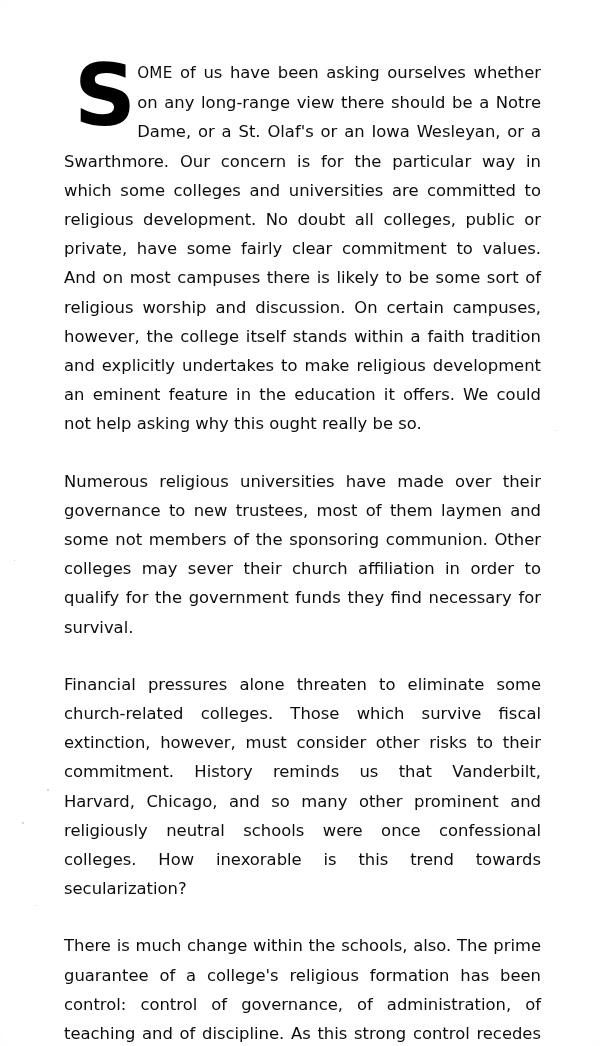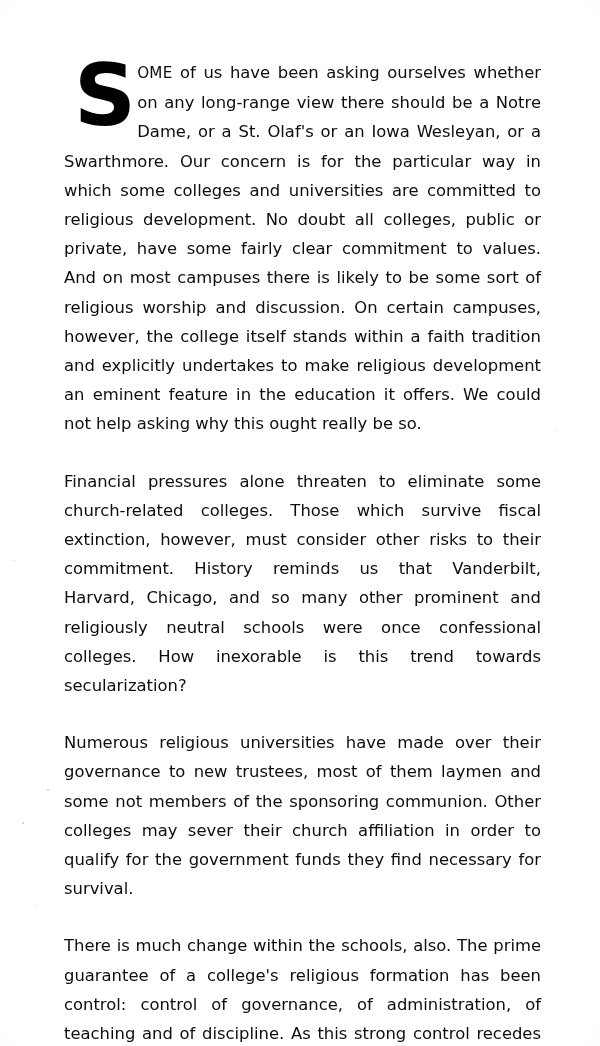--- a/index.html
+++ b/index.html
@@ -92,25 +92,25 @@
   <div class="speckle" style="left:556px; top:430px;  width:1px; height:1px;"></div>
   <div class="speckle" style="left:14px;  top:560px;  width:1px; height:1px;"></div>
 
   <div class="textblock">
 
     <p class="para para--opening">
       <span class="dropcap">S</span><span class="lead-caps">OME</span><span> of us have been asking ourselves whether on any long-range view there should be a Notre Dame, or a St. Olaf's or an Iowa Wesleyan, or a Swarthmore. Our concern is for the particular way in which some colleges and universities are committed to religious development. No doubt all colleges, public or private, have some fairly clear commitment to values. And on most campuses there is likely to be some sort of religious worship and discussion. On certain campuses, however, the college itself stands within a faith tradition and explicitly undertakes to make religious development an eminent feature in the education it offers. We could not help asking why this ought really be so.</span>
     </p>
 
     <p class="para">
-      <span>Financial pressures alone threaten to eliminate some church-related colleges. Those which survive fiscal extinction, however, must consider other risks to their commitment. History reminds us that Vanderbilt, Harvard, Chicago, and so many other prominent and religiously neutral schools were once confessional colleges. How inexorable is this trend towards secularization?</span>
+      <span>Numerous religious universities have made over their governance to new trustees, most of them laymen and some not members of the sponsoring communion. Other colleges may sever their church affiliation in order to qualify for the government funds they find necessary for survival.</span>
     </p>
 
     <p class="para">
-      <span>Numerous religious universities have made over their governance to new trustees, most of them laymen and some not members of the sponsoring communion. Other colleges may sever their church affiliation in order to qualify for the government funds they find necessary for survival.</span>
+      <span>Financial pressures alone threaten to eliminate some church-related colleges. Those which survive fiscal extinction, however, must consider other risks to their commitment. History reminds us that Vanderbilt, Harvard, Chicago, and so many other prominent and religiously neutral schools were once confessional colleges. How inexorable is this trend towards secularization?</span>
     </p>
 
     <p class="para para--last">
       <span>There is much change within the schools, also. The prime guarantee of a college's religious formation has been control: control of governance, of administration, of teaching and of discipline. As this strong control recedes and gives way gradually to sponsorship rather than containment, will an explicitly religious commitment endure the wider exposure? In an environment where academic competition is accorded ultimate preference, can any privilege for religious conviction be retained? If a particular religious tradition can be understood freely and best within a con-</span>
     </p>
 
   </div>
 </div>
 
 </body></html>

